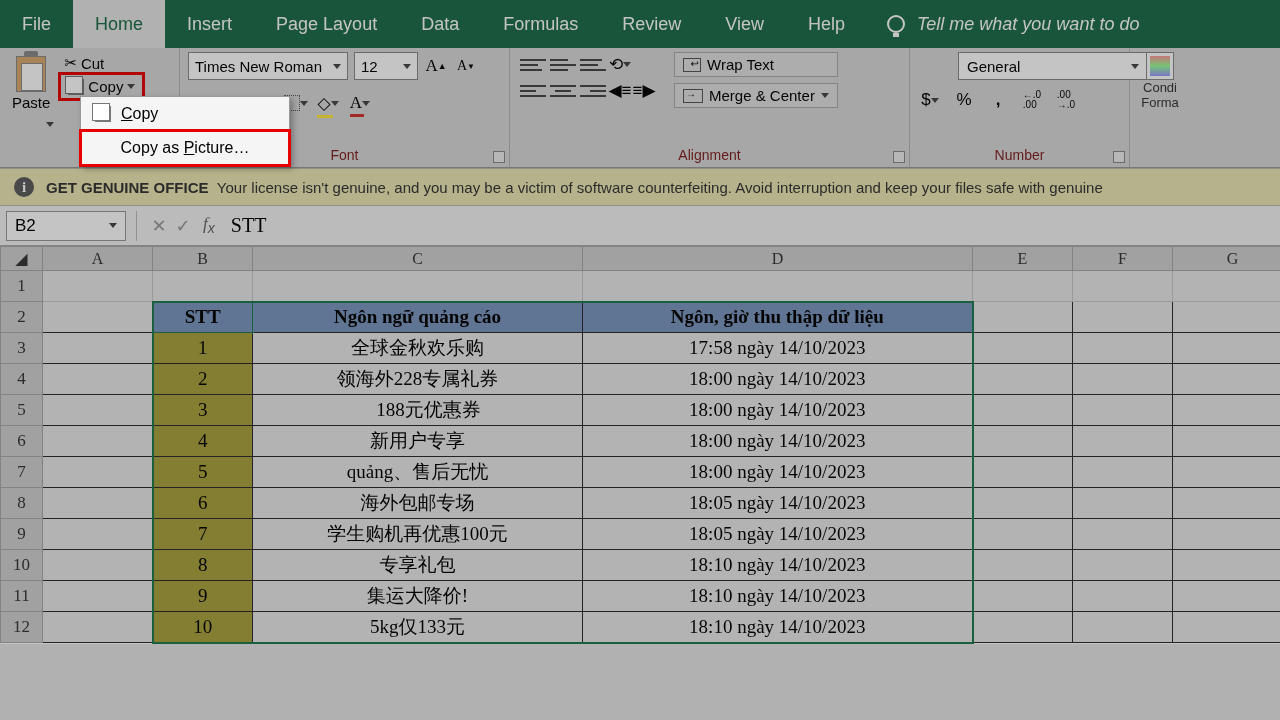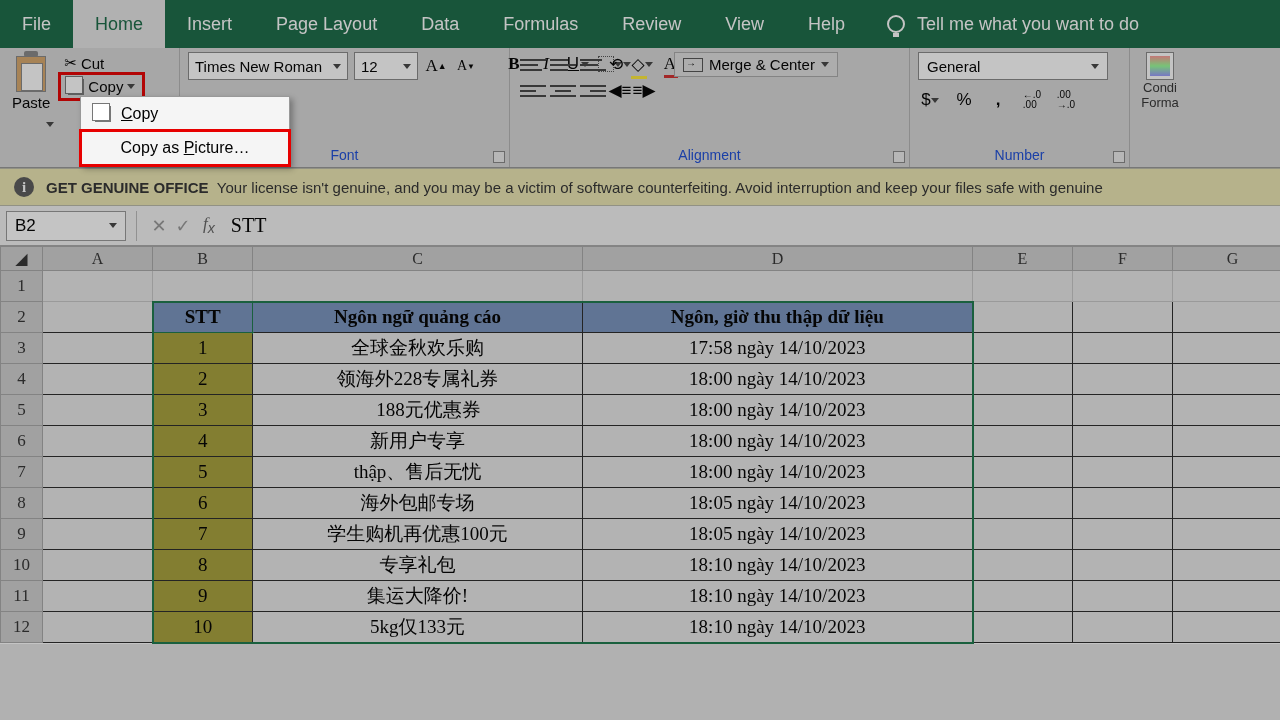--- a/index.html
+++ b/index.html
@@ -4,27 +4,27 @@
 <style>
 * { box-sizing: border-box; margin: 0; padding: 0; font-family: "Segoe UI", sans-serif; }
 body { background: #e6e6e6; width: 1280px; height: 720px; overflow: hidden; position: relative; }
 
 
 .dimmer { position:absolute; inset:0; background:rgba(20,20,20,0.25); pointer-events:none; z-index:50; }
 
 .titlebar { background:#1a6b47; height:48px; display:flex; align-items:stretch; color:#fff; font-size:18px; }
 .tab { padding:0 22px; display:flex; align-items:center; cursor:pointer; }
 .tab.active { background:#e6e6e6; color:#1a6b47; }
-.tellme-wrap { display:flex; align-items:center; gap:12px; padding:0 20px; }
+.tellme-wrap { display:flex; align-items:center; gap:12px; padding:0 20px;font-style:italic; }
 .bulb { width:18px; height:18px; border:2px solid #fff; border-radius:50%; position:relative; }
 .bulb::after{content:"";position:absolute;width:6px;height:4px;background:#fff;left:4px;bottom:-6px;}
 
 .ribbon { background:#d9d9d9; height:120px; display:flex; border-bottom:1px solid #999; position:relative; }
 .rgroup { border-right:1px solid #b5b5b5; display:flex; flex-direction:column; justify-content:space-between; padding:4px 8px 2px; position:relative;}
-.rgroup .glabel { text-align:center; font-size:14px; color:#1d4ed8; padding-bottom:2px;margin-top:9px;}
+.rgroup .glabel { text-align:center; font-size:14px; color:#7f1d1d; padding-bottom:2px;margin-top:9px;}
 .rg-body { flex:1; display:flex; align-items:flex-start; gap:6px; }
 .dialoglauncher { position:absolute; right:4px; bottom:4px; width:12px; height:12px; border:1px solid #888; background:#eee;}
 .smallbtn { display:flex; align-items:center; gap:4px; font-size:15px; padding:2px 4px; cursor:pointer; }
 .caret { width:0;height:0;border-left:4px solid transparent;border-right:4px solid transparent;border-top:5px solid #444;display:inline-block;}
 
 .paste-icon { width:30px; height:36px; background:#d9a86c; border:1px solid #888; position:relative; margin:4px auto 0;}
 .paste-icon::before{content:"";position:absolute;top:-6px;left:7px;width:14px;height:6px;background:#888;border-radius:2px;}
 .paste-icon::after{content:"";position:absolute;top:6px;left:4px;width:20px;height:26px;background:#fff;border:1px solid #888;}
 
 .scissors { font-size:15px; }
@@ -43,21 +43,21 @@
 
 .alignbtn { width:26px; height:22px; display:inline-flex; flex-direction:column; justify-content:center; gap:3px; cursor:pointer; margin:2px;}
 .alignbtn span{height:2px;background:#444;}
 
 .wrap-merge { display:flex; align-items:center; gap:6px; border:1px solid #aaa; padding:3px 8px; font-size:15px; cursor:pointer; background:#e0e0e0;}
 .wrapicon { width:18px; height:14px; border:1px solid #555; position:relative;}
 .wrapicon::after{content:"↩";position:absolute;font-size:10px;right:1px;top:-1px;}
 .mergeicon { width:20px;height:14px;border:1px solid #555;display:inline-block;position:relative;}
 .mergeicon::after{content:"→";position:absolute;font-size:10px;left:2px;top:-2px;}
 
-.numfmt { width:190px; height:28px; border:1px solid #888; background:#fff; font-size:15px; padding:2px 8px; display:flex; align-items:center; justify-content:space-between;}
+.numfmt { width:190px; height:28px; border:1px solid #888; background:#fff; font-size:15px; padding:2px 8px; display:flex; align-items:center; justify-content:space-between;margin-left:40px;}
 
 .condfmt { display:flex; flex-direction:column; align-items:center; font-size:13px; color:#333;}
 .condfmt .ci { width:28px;height:28px;border:1px solid #888;background:#fff;position:relative;}
 .condfmt .ci::before{content:"";position:absolute;inset:3px;background:linear-gradient(#f99,#9f9,#99f);}
 
 .msgbar { background:#ece7b3; border-top:1px solid #bba; border-bottom:1px solid #bba; padding:8px 14px; display:flex; align-items:center; gap:12px; font-size:15px; color:#333;}
 .msgbar .info { width:20px;height:20px;border-radius:50%;background:#5b5b5b;color:#fff;display:flex;align-items:center;justify-content:center;font-weight:bold;font-family:serif;}
 
 .fxbar { background:#f3f3f3; border-bottom:1px solid #aaa; height:40px; display:flex; align-items:center; }
 .namebox { width:120px; height:30px; border:1px solid #999; background:#fff; margin-left:6px; display:flex; align-items:center; padding:0 8px; font-size:17px; justify-content:space-between;}
@@ -118,21 +118,21 @@
         <div class="smallbtn redbox" style="padding:4px 8px">
           <span class="copy-icon"></span>
           <span>Copy</span>
           <span class="caret"></span>
         </div>
       </div>
     </div>
   </div>
 
   <div class="rgroup" style="width:330px">
-    <div class="rg-body" style="flex-direction:row;gap:24px">
+    <div class="rg-body" style="flex-direction:column;gap:11px">
       <div style="display:flex;gap:6px;align-items:center">
         <div class="fontname">
             <span>Times New Roman</span>
             <span class="caret"></span>
           </div>
         <div class="fontsize">
             <span>12</span>
             <span class="caret"></span>
           </div>
         <div class="fbtn" style="font-family:serif">A<sup style="font-size:9px">▲</sup></div>
@@ -198,20 +198,24 @@
           <div class="alignbtn">
               <span></span>
               <span style="width:60%;margin-left:auto"></span>
               <span></span>
             </div>
           <div class="fbtn">◀≡</div>
           <div class="fbtn">≡▶</div>
         </div>
       </div>
       <div style="display:flex;flex-direction:column;gap:6px;margin-left:12px">
+        <div class="wrap-merge">
+            <span class="wrapicon"></span>
+            <span>Wrap Text</span>
+          </div>
         <div class="wrap-merge">
             <span class="mergeicon"></span>
             <span>Merge &amp; Center</span>
             <span class="caret"></span>
           </div>
       </div>
     </div>
     <div class="glabel">Alignment</div>
     <div class="dialoglauncher"></div>
   </div>
@@ -357,21 +361,21 @@
           <td class="cell" style="position: relative;">新用户专享</td>
           <td class="cell" style="position: relative; border-right: 2px solid rgb(28, 122, 76);">18:00 ngày 14/10/2023</td>
           <td class="cell"></td>
           <td class="cell"></td>
           <td class="cell"></td>
         </tr>
         <tr class="databorder">
           <td class="rowhdr">7</td>
           <td class="cell"></td>
           <td class="cell stt" style="position: relative; border-left: 2px solid rgb(28, 122, 76);">5</td>
-          <td class="cell" style="position: relative;">thập、售后无忧</td>
+          <td class="cell" style="position: relative;">quảng、售后无忧</td>
           <td class="cell" style="position: relative; border-right: 2px solid rgb(28, 122, 76);">18:00 ngày 14/10/2023</td>
           <td class="cell"></td>
           <td class="cell"></td>
           <td class="cell"></td>
         </tr>
         <tr class="databorder">
           <td class="rowhdr">8</td>
           <td class="cell"></td>
           <td class="cell stt" style="position: relative; border-left: 2px solid rgb(28, 122, 76);">6</td>
           <td class="cell" style="position: relative;">海外包邮专场</td>

